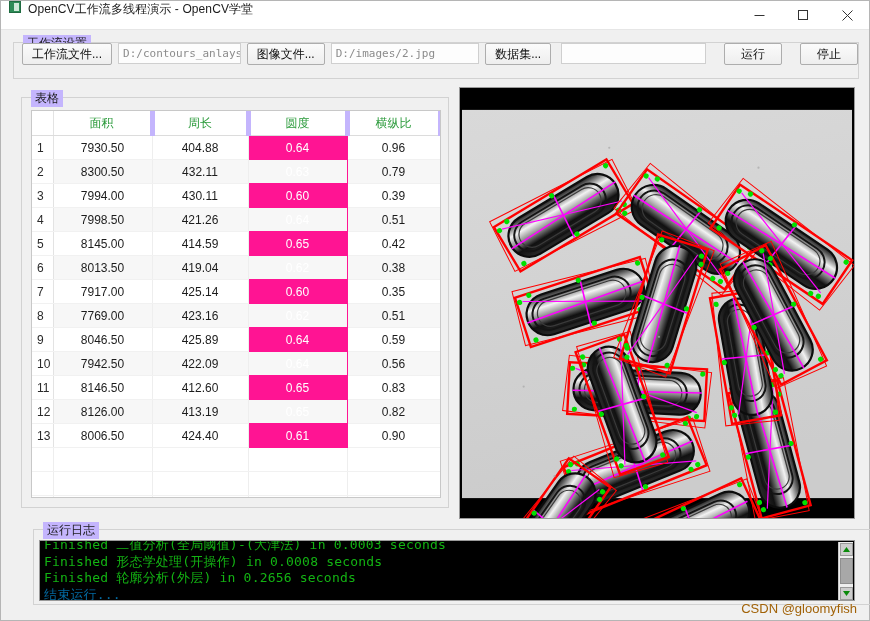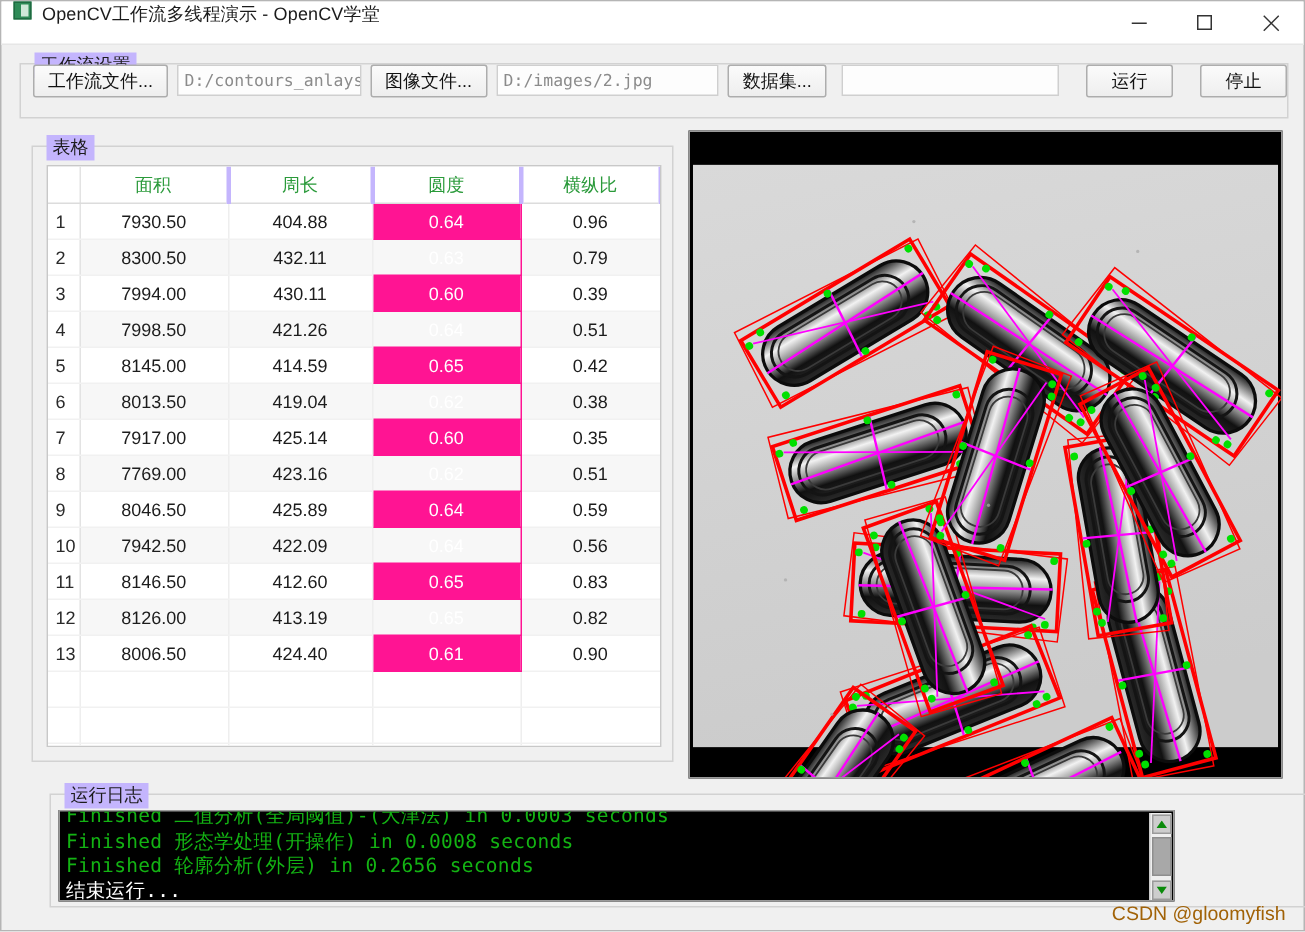--- a/index.html
+++ b/index.html
@@ -114,21 +114,21 @@
   table.grid col.c0{width:21px;}
   table.grid col.c1{width:99px;}
   table.grid col.c2{width:96px;}
   table.grid col.c3{width:99px;}
   table.grid col.c4{width:93px;}
   table.grid th{
     height:22px;
     font-weight:normal;
     color:#2a9a3a;
     background:#ffffff;
-    border-right:3px solid #c4b5fd;
+    border-right:5px solid #c4b5fd;
     border-bottom:1px solid #dcdcdc;
     text-align:center;
     font-size:12px;
   }
   table.grid th.corner{border-right:1px solid #e3e3e3;background:#ffffff;}
   table.grid td{
     height:23px;
     border-right:1px solid #eeeeee;
     border-bottom:1px solid #f1f1f1;
     text-align:center;
@@ -157,21 +157,21 @@
     border:1px solid #9a9a9a;
     box-sizing:border-box;
     overflow:hidden;
   }
   #imgcanvas{display:block;width:100%;height:100%;}
 
   
   #grp-log{left:12px;top:528px;width:846px;height:76px;margin-left:20px;}
   .logbox{
     position:absolute;left:5px;top:10px;
-    width:744px;height:61px;
+    width:816px;height:61px;
     background:#000000;
     border:1px solid #9a9a9a;
     box-sizing:border-box;
     overflow:hidden;
     padding:0 4px;
   }
   .logline{
     color:#13b313;
     font-family:"DejaVu Sans Mono","Liberation Mono",monospace;
     font-size:13px;
@@ -644,21 +644,21 @@
       </svg>
   </div>
 
   <div class="group" id="grp-log">
     <div class="group-title">运行日志</div>
     <div class="logbox">
       <div id="log-lines">
           <div class="logline" style="color: rgb(19, 179, 19);">Finished 二值分析(全局阈值)-(大津法) in 0.0003 seconds</div>
           <div class="logline" style="color: rgb(19, 179, 19);">Finished 形态学处理(开操作) in 0.0008 seconds</div>
           <div class="logline" style="color: rgb(19, 179, 19);">Finished 轮廓分析(外层) in 0.2656 seconds</div>
-          <div class="logline" style="color: #ffffff;">结束运行...</div>
+          <div class="logline" style="color: #0369a1;">结束运行...</div>
         </div>
       <div class="logscroll">
         <div class="sb-arrow">
           <svg width="7" height="5" viewBox="0 0 7 5">
               <polygon points="3.5,0 7,5 0,5" fill="#0a8a0a"></polygon>
             </svg>
         </div>
         <div class="sb-thumb"></div>
         <div class="sb-arrow sb-down">
           <svg width="7" height="5" viewBox="0 0 7 5">

